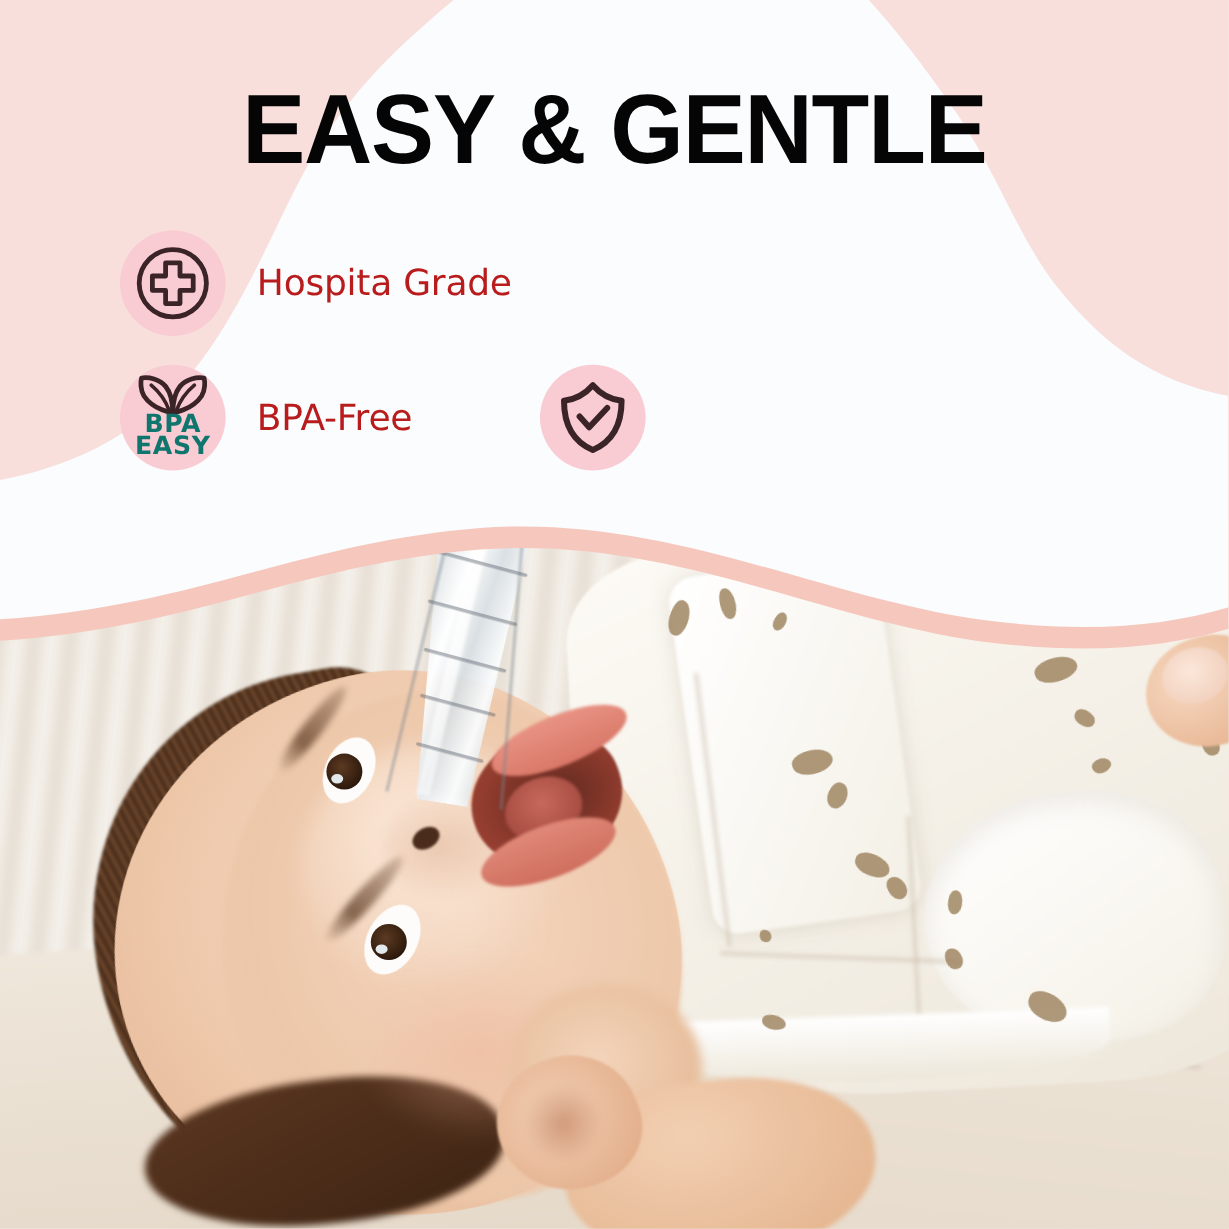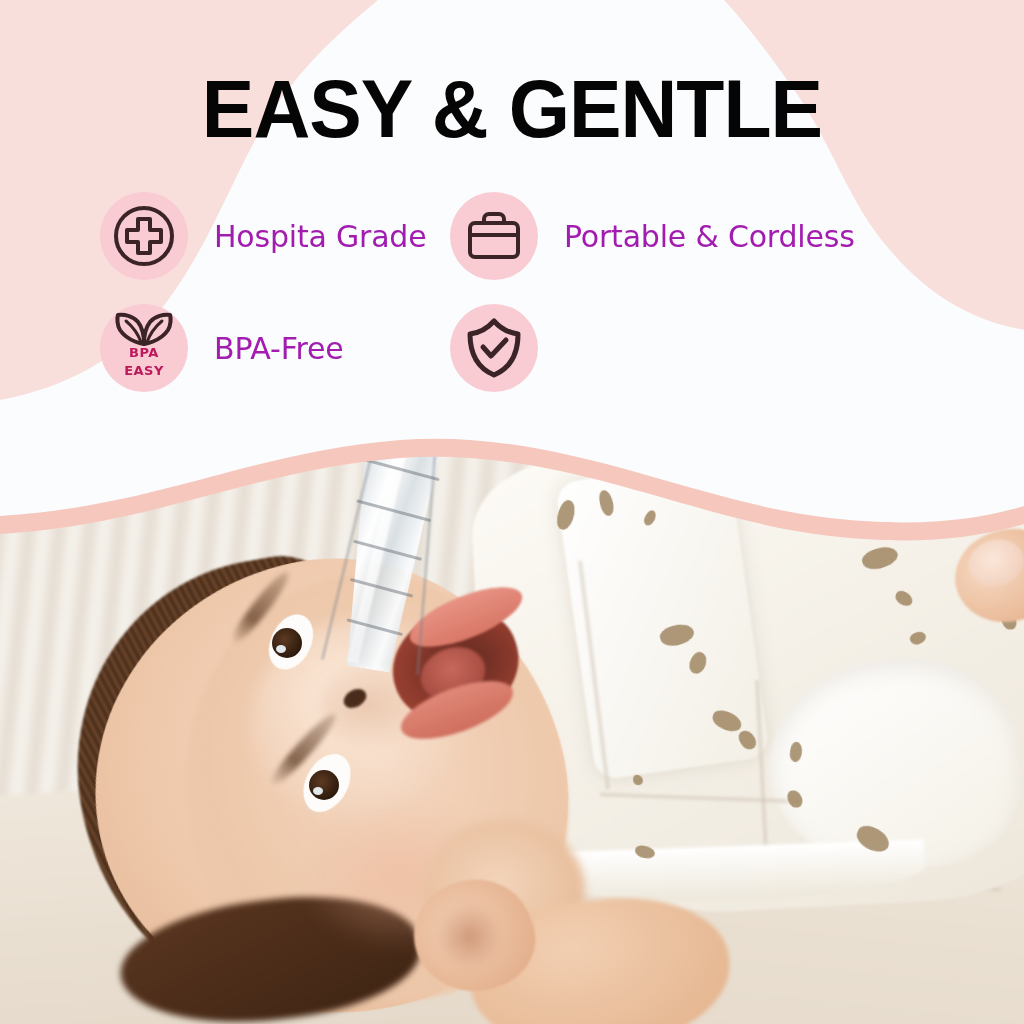--- a/index.html
+++ b/index.html
@@ -433,34 +433,34 @@
     align-items: center;
     justify-content: center;
     position: relative;
   }
   .badge svg { display: block; }
   .feat-label {
     margin-left: 26px;
     font-family: "DejaVu Sans", "Liberation Sans", sans-serif;
     font-size: 30px;
     font-weight: 400;
-    color: #a21caf;
+    color: #b91c1c;
     white-space: nowrap;
     letter-spacing: -0.2px;
   }
   .bpa-text {
     position: absolute;
     left: 0; right: 0;
     top: 40px;
     text-align: center;
     font-family: "DejaVu Sans", "Liberation Sans", sans-serif;
     font-weight: 700;
-    font-size: 13px;
+    font-size: 21px;
     line-height: 18px;
-    color: #be185d;
+    color: #0f766e;
     letter-spacing: 0.5px;
   }
 </style>
 </head>
 <body>
 
 <div id="poster">
 
   <div class="photo-layer">
     <div class="photo">
@@ -568,30 +568,20 @@
         <div class="feat col-left">
           <span class="badge">
             <svg width="62" height="62" viewBox="0 0 62 62" fill="none">
               <circle cx="31" cy="31" r="28" stroke="#3B2428" stroke-width="4"></circle>
               <path d="M25 14 h12 v11 h11 v12 h-11 v11 h-12 v-11 h-11 v-12 h11 z" stroke="#3B2428" stroke-width="4" stroke-linejoin="round" fill="none"></path>
             </svg>
           </span>
           <span class="feat-label">Hospita Grade</span>
         </div>
 
-        <div class="feat col-right">
-          <span class="badge">
-            <svg width="60" height="54" viewBox="0 0 60 54" fill="none">
-              <path d="M20 14 v-4 a5 5 0 0 1 5-5 h10 a5 5 0 0 1 5 5 v4" stroke="#3B2428" stroke-width="4" stroke-linecap="round" fill="none"></path>
-              <rect x="6" y="14" width="48" height="34" rx="5" stroke="#3B2428" stroke-width="4" fill="none"></rect>
-              <path d="M6 26 h48" stroke="#3B2428" stroke-width="4"></path>
-            </svg>
-          </span>
-          <span class="feat-label">Portable &amp; Cordless</span>
-        </div>
 
       </div>
 
       <div class="feat-row">
 
         <div class="feat col-left">
           <span class="badge">
             <svg width="60" height="36" viewBox="0 0 60 36" fill="none" style="position:absolute;top:8px;left:14px;">
               <path d="M30 32 C30 32 14 30 6 18 C3 13 3 6 4 3 C10 2 19 4 24 10 C28 15 30 24 30 32 Z" stroke="#3B2428" stroke-width="4" stroke-linejoin="round" fill="none"></path>
               <path d="M30 32 C30 32 46 30 54 18 C57 13 57 6 56 3 C50 2 41 4 36 10 C32 15 30 24 30 32 Z" stroke="#3B2428" stroke-width="4" stroke-linejoin="round" fill="none"></path>

